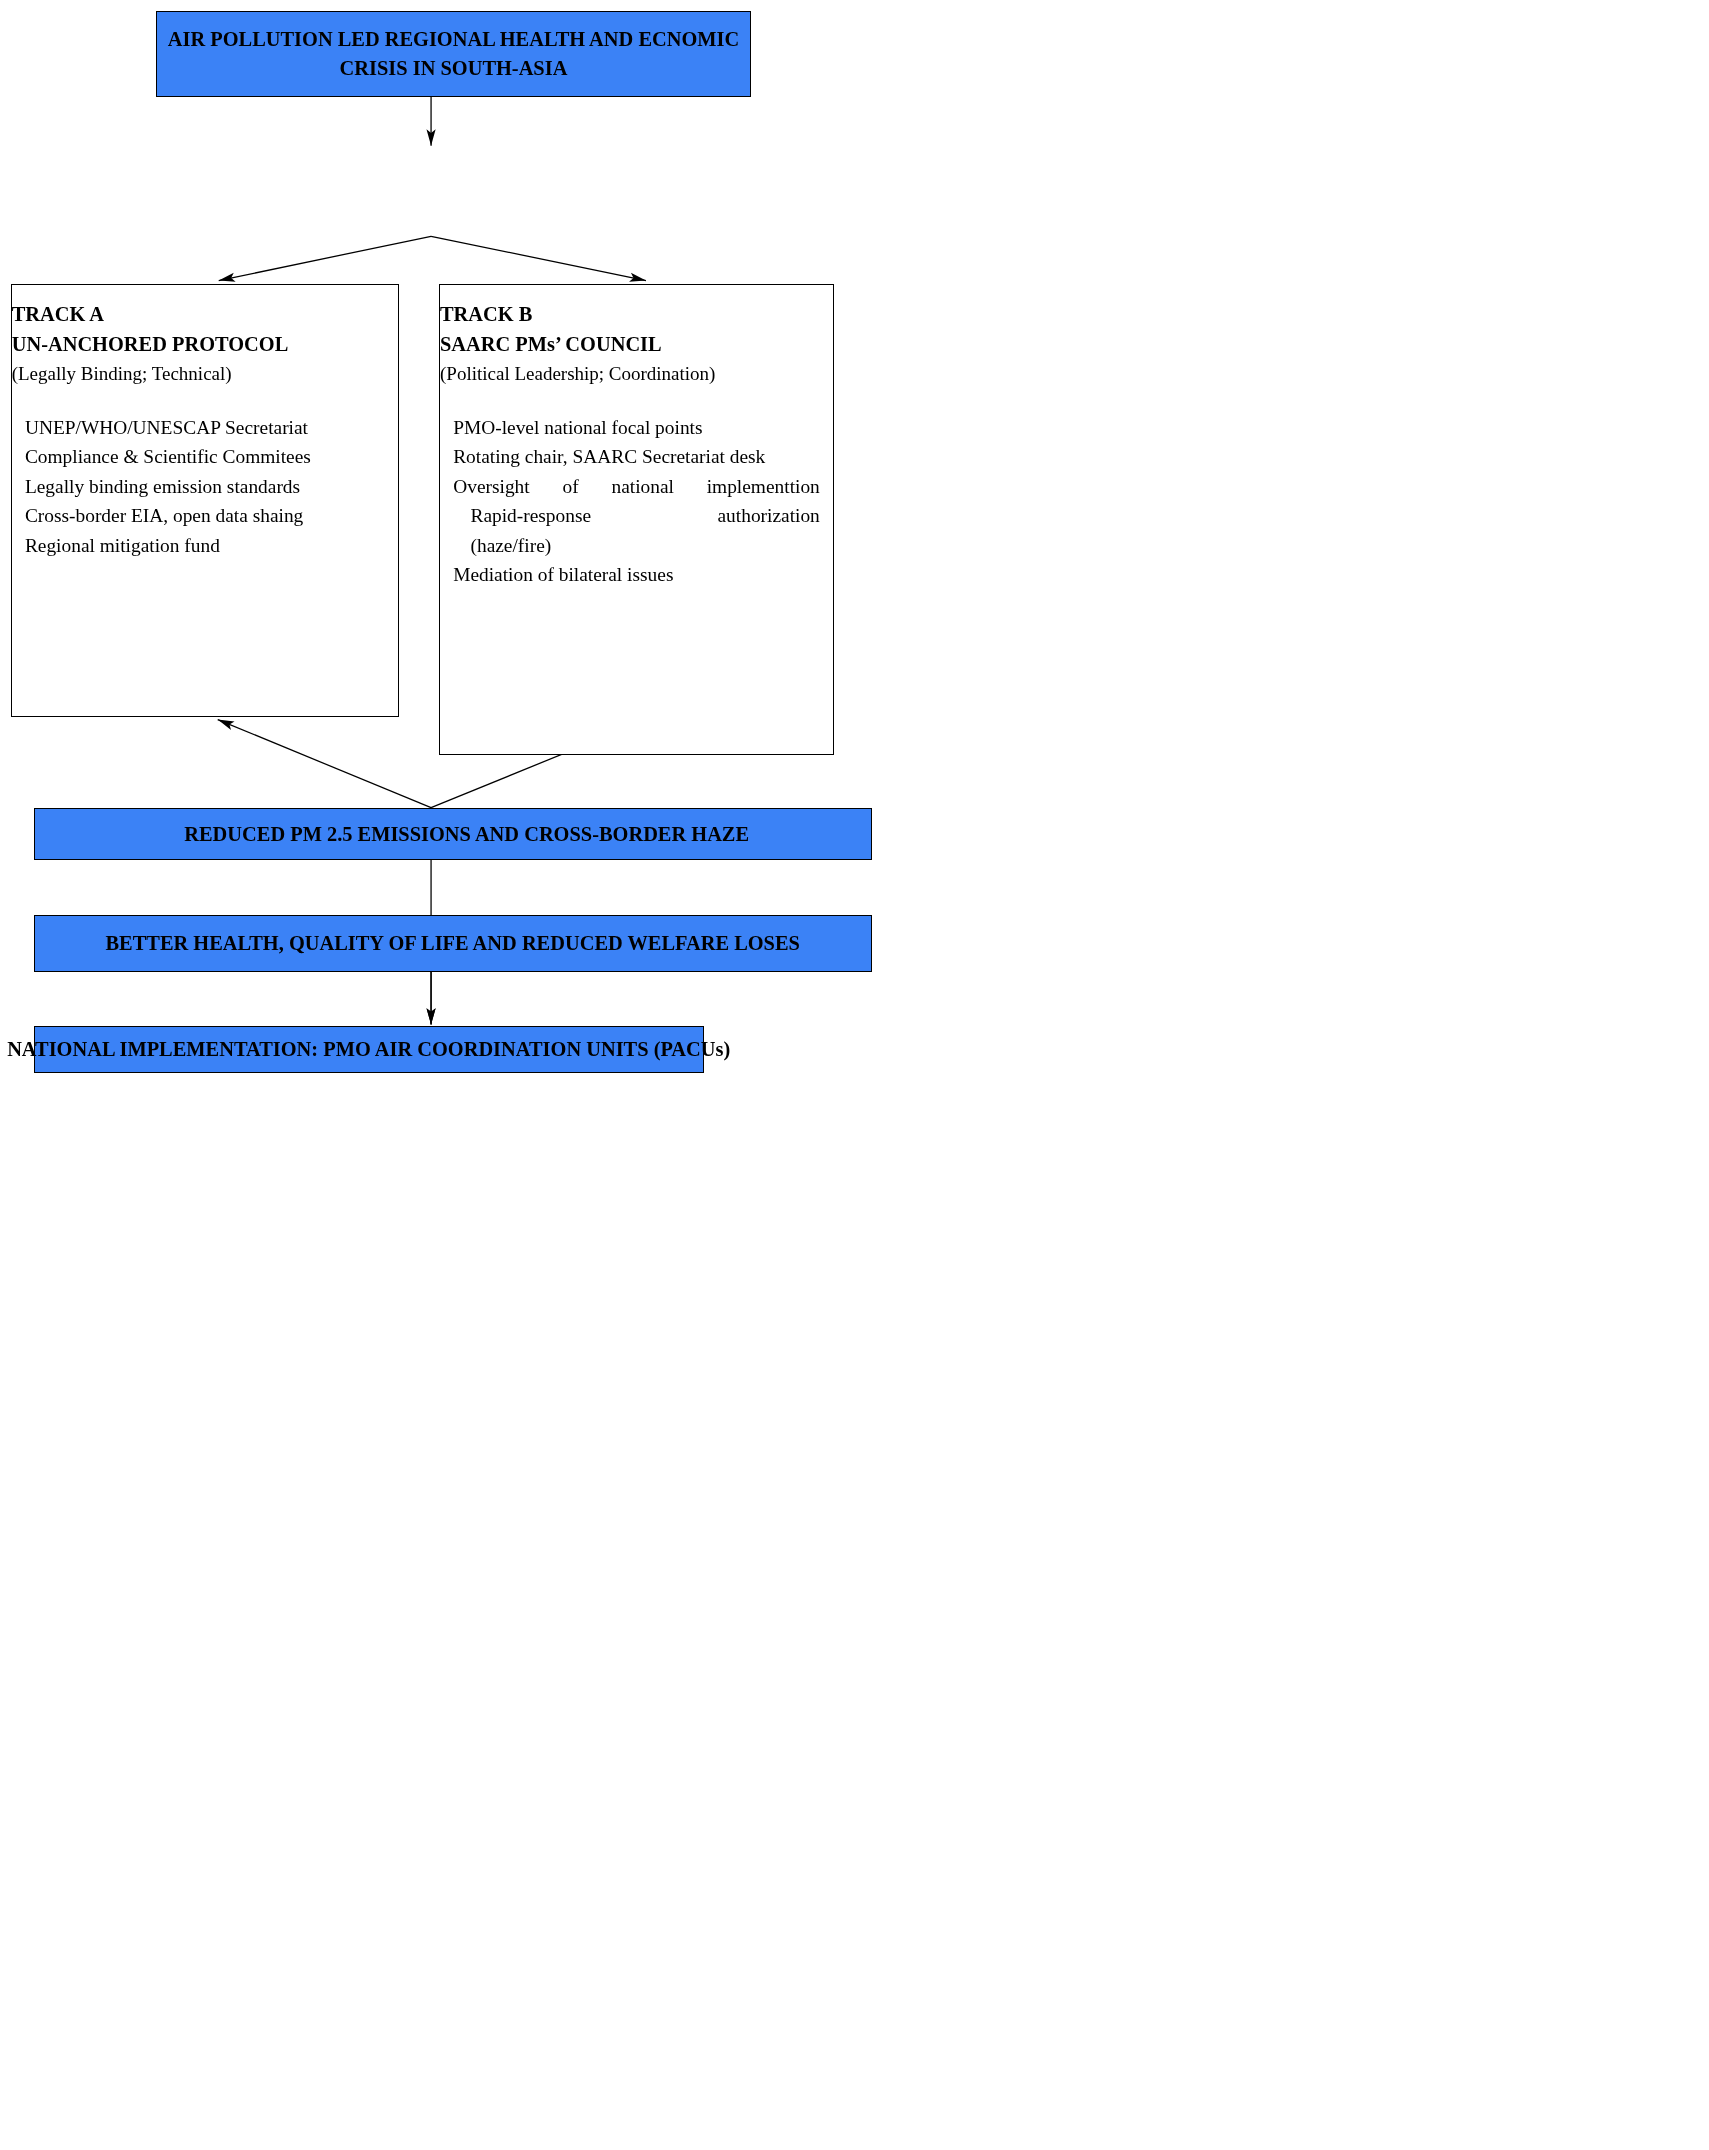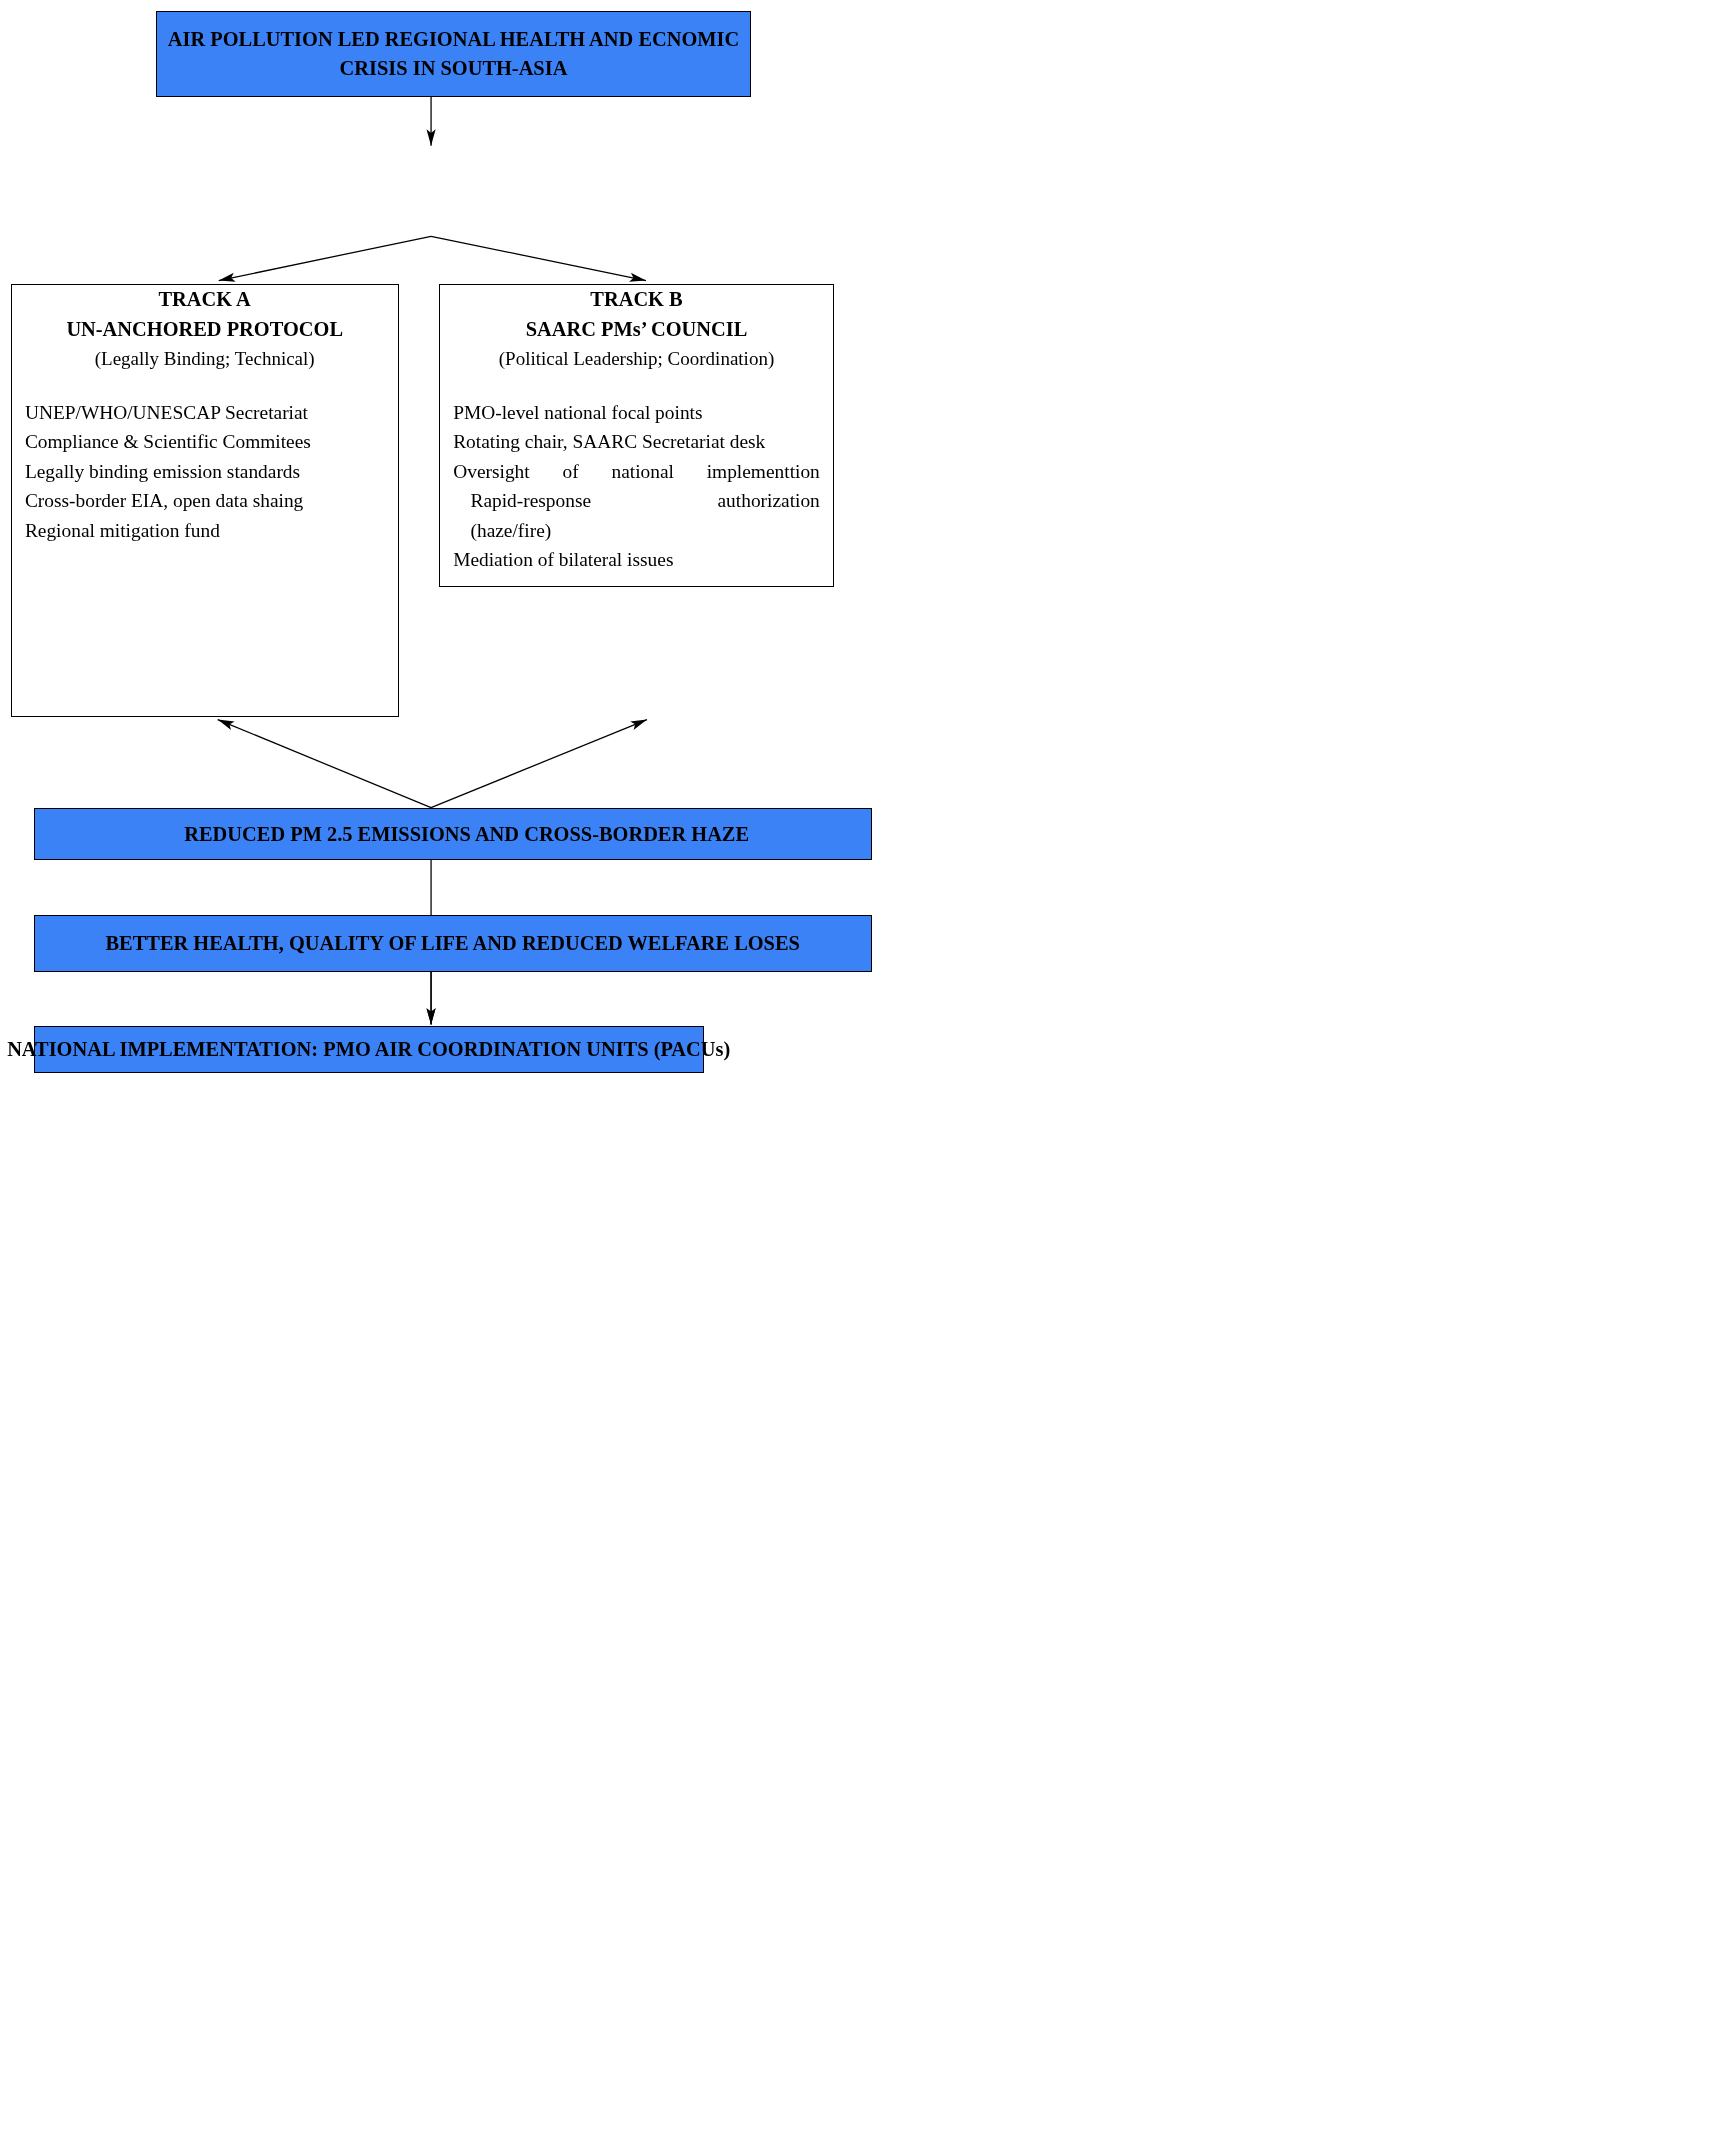--- a/index.html
+++ b/index.html
@@ -37,24 +37,23 @@
   .box-crisis  { left: 131px; top: 10.7px;   width: 595px; height: 86px; }
   .box-need    { left: 131px; top: 148px;  width: 595px; height: 88px; }
   
   .track {
     position: absolute;
     border: 1.5px solid #000000;
     background: #ffffff;
     box-sizing: border-box;
   }
   .track-a { left: 10.7px;  top: 284px; width: 388px; height: 433px; }
-  .track-b { left: 439px; top: 284px; width: 395px; height: 303px; }
+  .track-b { left: 439px; top: 284px; width: 395px; height: 471px; }
   .track-head {
-    margin-top: 0;
-    text-align: center;
+    margin-top: 15px;
     font-size: 20.4px;
     line-height: 29.5px;
   }
   .track-head .th { font-weight: bold; white-space: nowrap; }
   .track-head .tag { font-weight: normal; font-size: 19px; white-space: nowrap; }
   .track-items {
     margin-top: 24px;
     padding: 0 13.2px;
     font-size: 19.4px;
     line-height: 29.5px;

